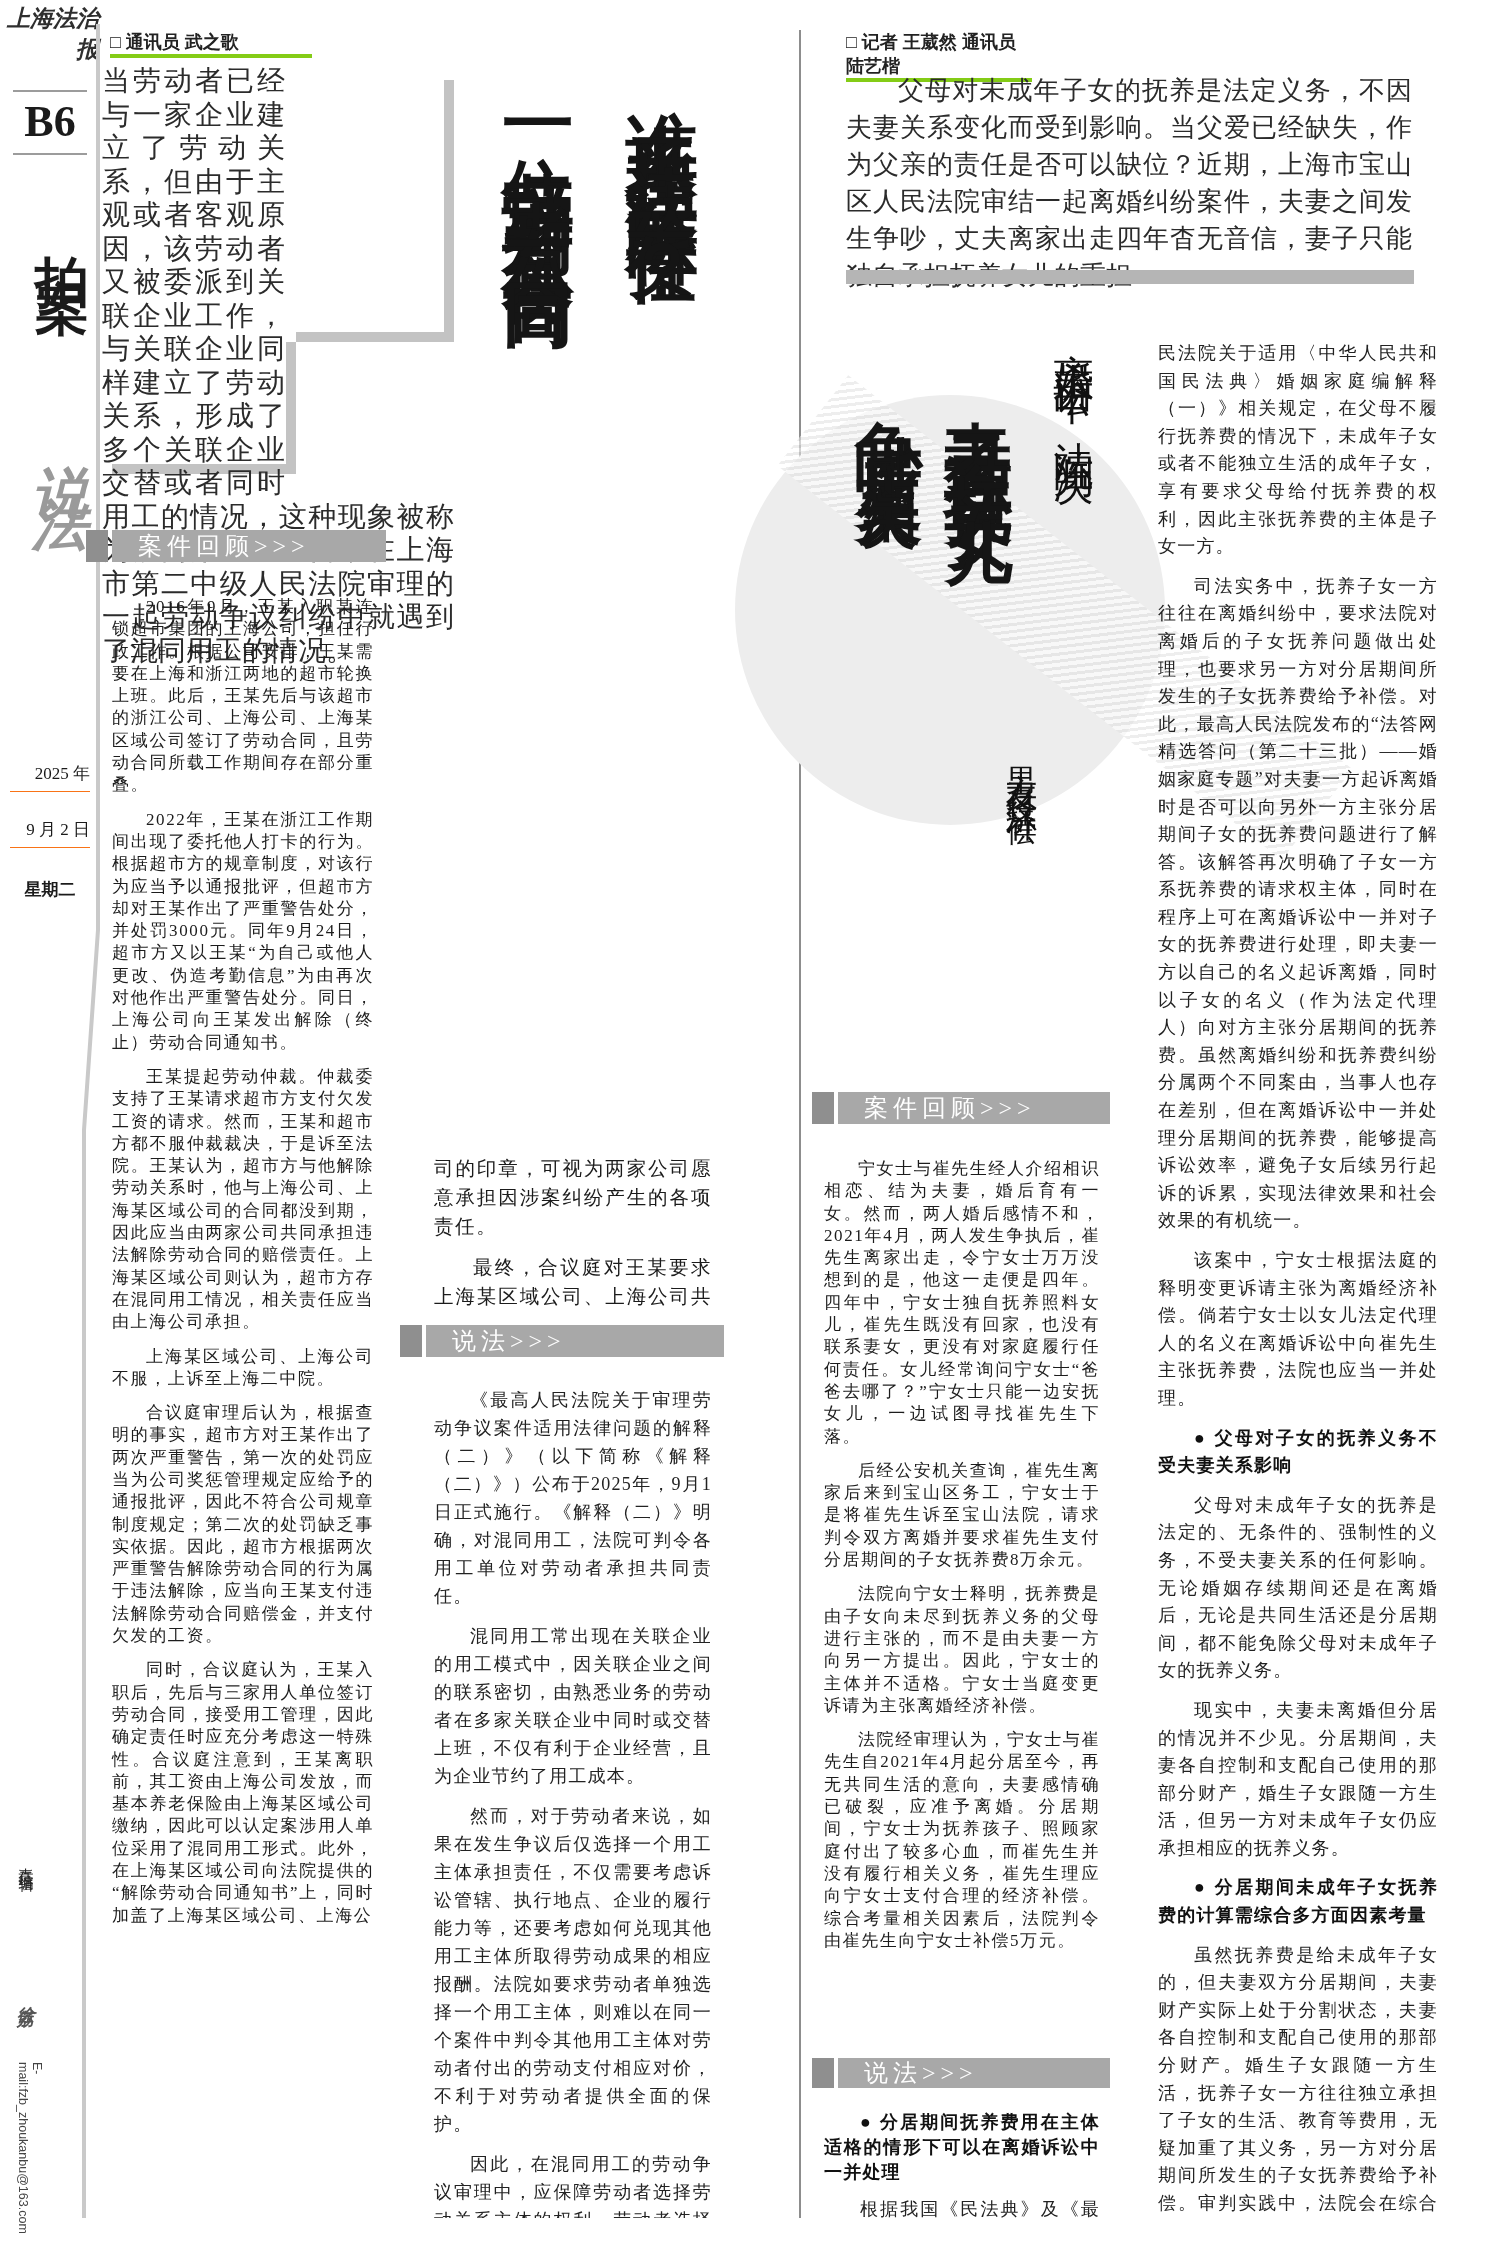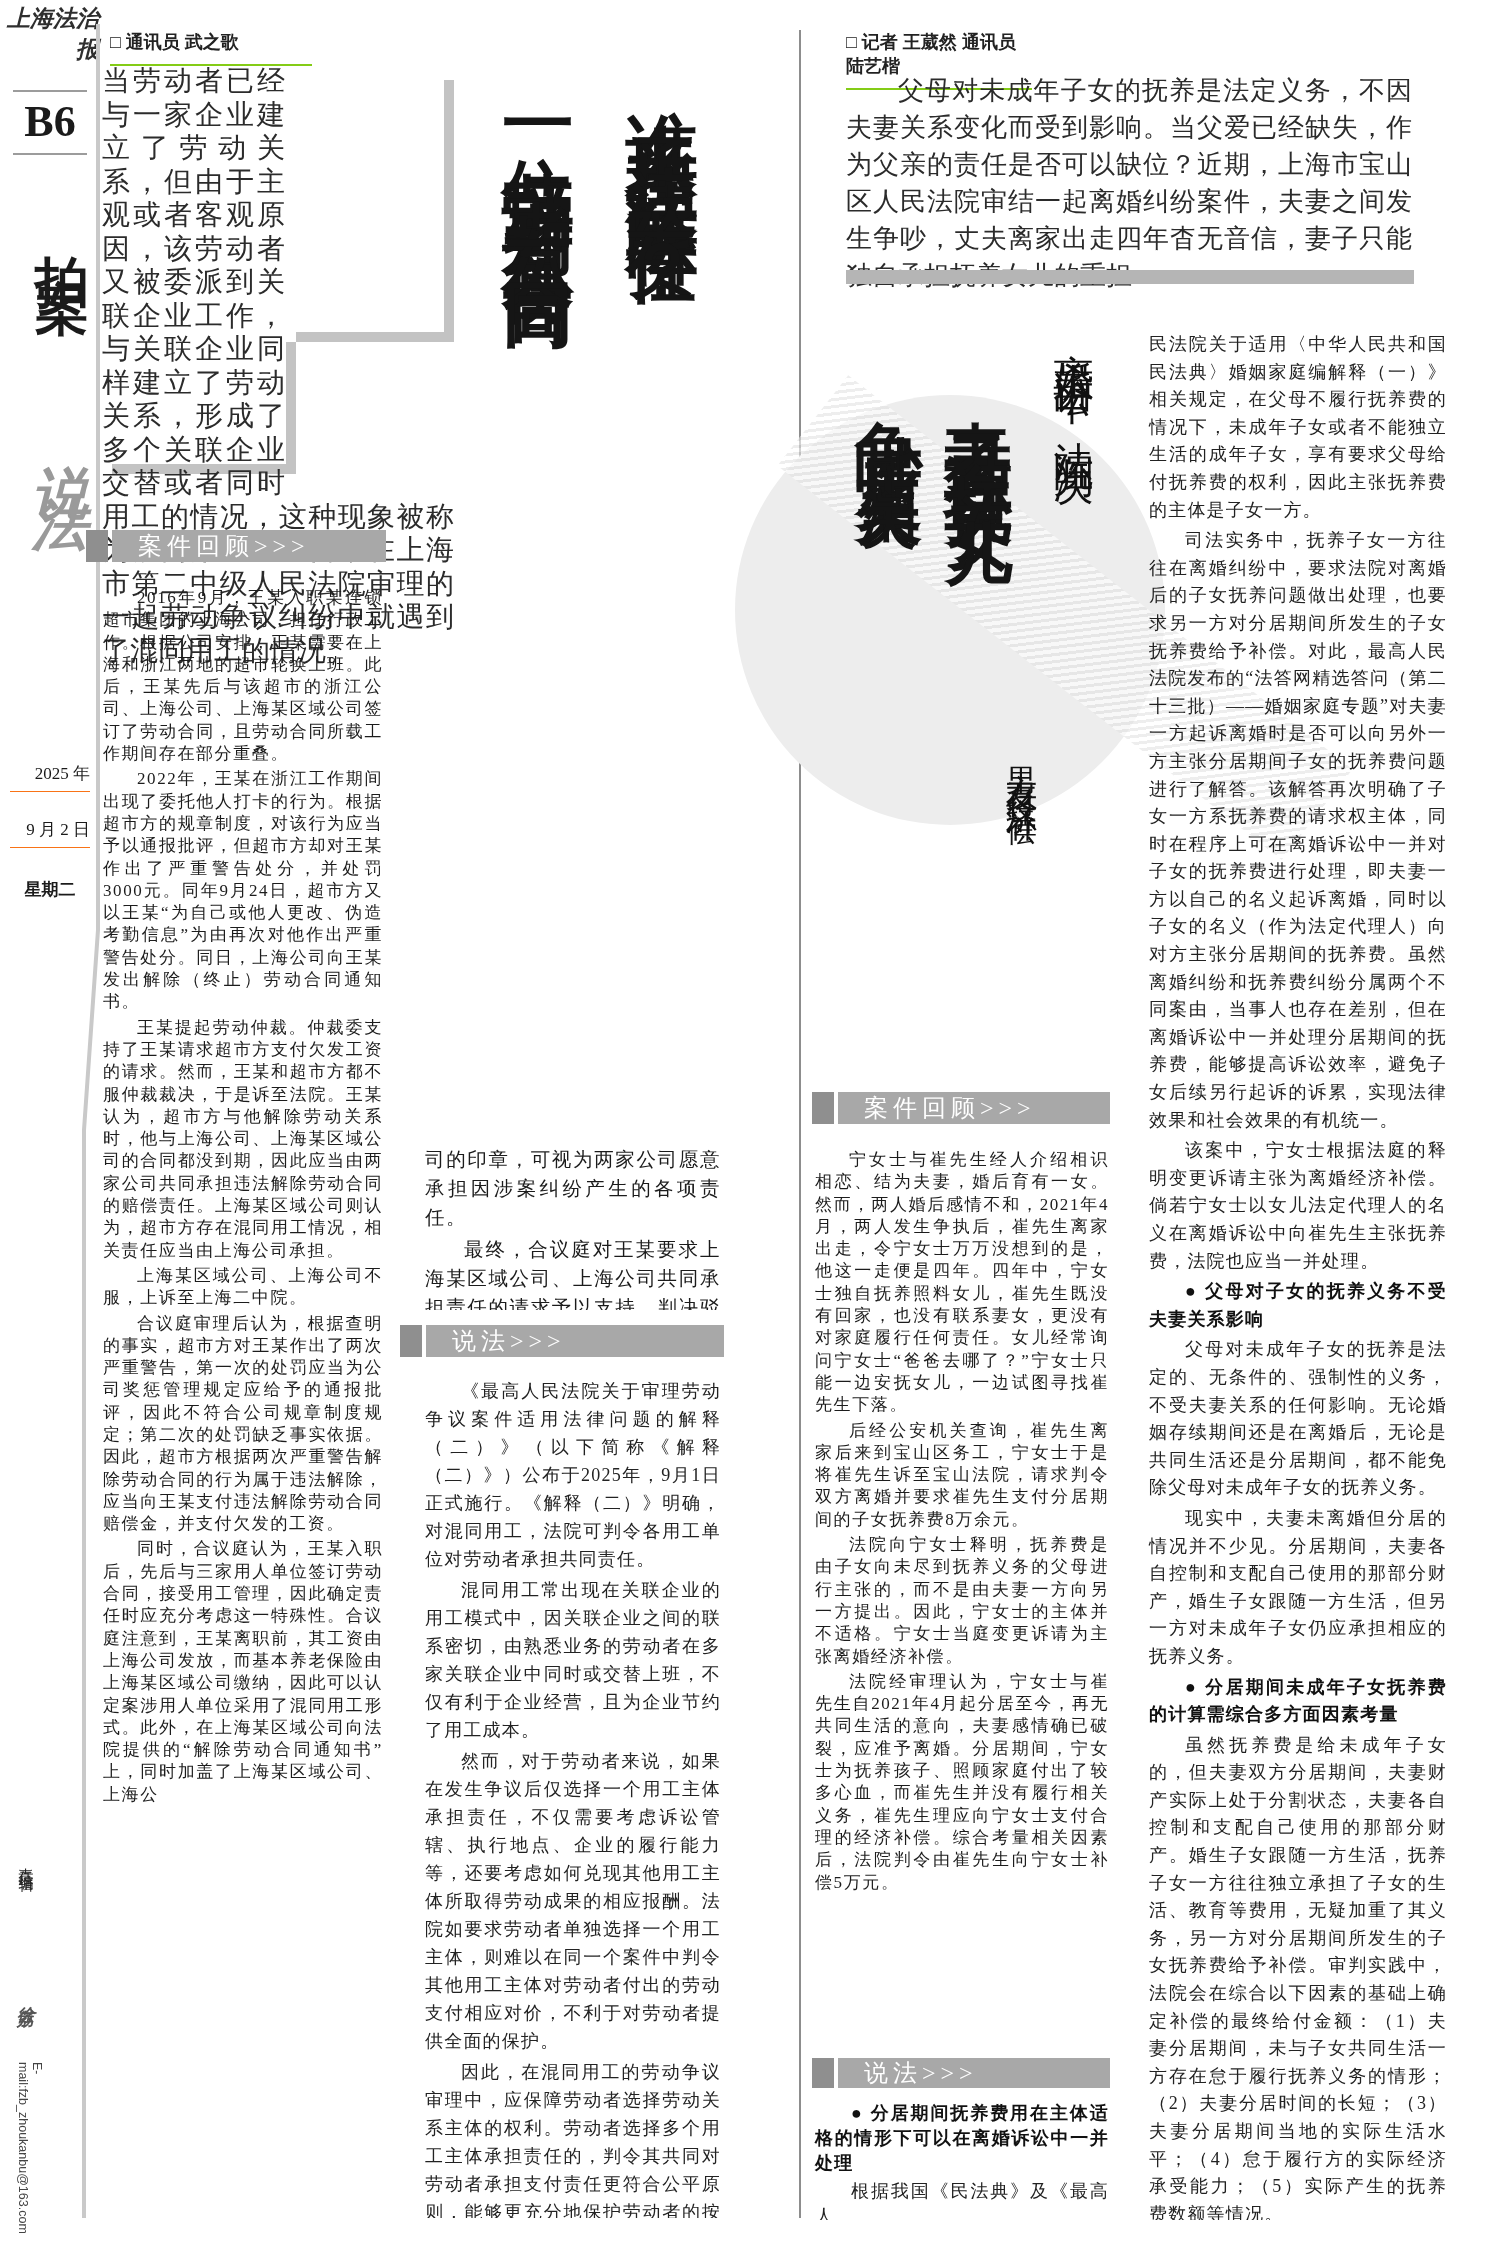--- a/index.html
+++ b/index.html
@@ -14,21 +14,21 @@
   .colname1{left:26px;top:212px;height:190px;font:700 54px "Liberation Sans",sans-serif;letter-spacing:22px;}
   .colname2{left:22px;top:420px;height:300px;font:italic 700 56px "Liberation Serif",serif;color:#9a9a9a;letter-spacing:30px;}
   .daterow{left:10px;width:80px;text-align:right;font:400 17px "Liberation Serif",serif;
            border-bottom:1px solid #f97316;padding-bottom:6px;}
   .weekday{left:10px;top:878px;width:80px;text-align:center;font:700 17px "Liberation Sans",sans-serif;}
   .editor{left:16px;top:1856px;height:150px;font:400 15px "Liberation Sans",sans-serif;letter-spacing:3px;color:#222;}
   .editorname{left:14px;top:1992px;height:70px;font:italic 700 17px "Liberation Serif",serif;color:#555;letter-spacing:4px;}
   .email{left:16px;top:2062px;height:160px;font:400 12.5px "Liberation Sans",sans-serif;color:#444;
          writing-mode:vertical-rl;text-orientation:mixed;}
   
-  .byline{font:700 18px "Liberation Sans",sans-serif;color:#222;border-bottom:2px solid #84cc16;padding-bottom:10px;}
+  .byline{font:700 18px "Liberation Sans",sans-serif;color:#222;border-bottom:4px solid #84cc16;}
   
   .introL{left:102px;top:64px;width:352px;height:410px;font:400 28px "Liberation Sans",sans-serif;
           line-height:33.5px;color:#2b2b2b;text-align:justify;}
   .introL .notch{float:right;width:169px;height:150px;margin-top:266px;}
   .introR{left:846px;top:72px;width:566px;height:196px;font:400 26px "Liberation Sans",sans-serif;
           line-height:37px;color:#2b2b2b;text-align:justify;text-indent:2em;}
   .shadowbar{background:#c3c3c3;}
   
   .bigtitle{font-weight:700;color:#151515;letter-spacing:14px;}
   .kicker{color:#111;}
@@ -39,21 +39,21 @@
           letter-spacing:5px;display:flex;align-items:center;padding-left:26px;box-sizing:border-box;}
   
   .case{font:400 17px "Liberation Serif",serif;line-height:22.3px;letter-spacing:1.6px;
         text-align:justify;color:#1c1c1c;overflow:hidden;}
   .concl{font:400 19.5px "Liberation Serif",serif;line-height:29px;letter-spacing:1.6px;
          text-align:justify;overflow:hidden;}
   .kai{font:400 18px "Liberation Serif",serif;line-height:28px;letter-spacing:1.2px;
        text-align:justify;color:#222;overflow:hidden;}
   .kai2{font:400 18px "Liberation Serif",serif;line-height:27.6px;letter-spacing:1.2px;
         text-align:justify;color:#222;overflow:hidden;}
-  .para{margin:3px;text-indent:2em;}
+  .para{margin:12px;text-indent:2em;}
   .para.noindent{text-indent:0;}
   .para.bold{font-family:"Liberation Sans","DejaVu Sans",sans-serif;font-weight:700;color:#111;}
   
   .divider{left:799px;top:30px;width:2px;height:2188px;background:#8d8d8d;}
   .graybar{left:846px;top:270px;width:568px;height:14px;background:#b5b5b5;}
   .circle{left:735px;top:395px;width:430px;height:430px;border-radius:50%;background:#ededed;}
   .ribbon{left:745px;top:560px;width:640px;height:115px;transform:rotate(38deg);opacity:.6;
           background:repeating-linear-gradient(135deg,#e2e2e2 0 3px,#fff 3px 7px);}
 </style>
 </head>

